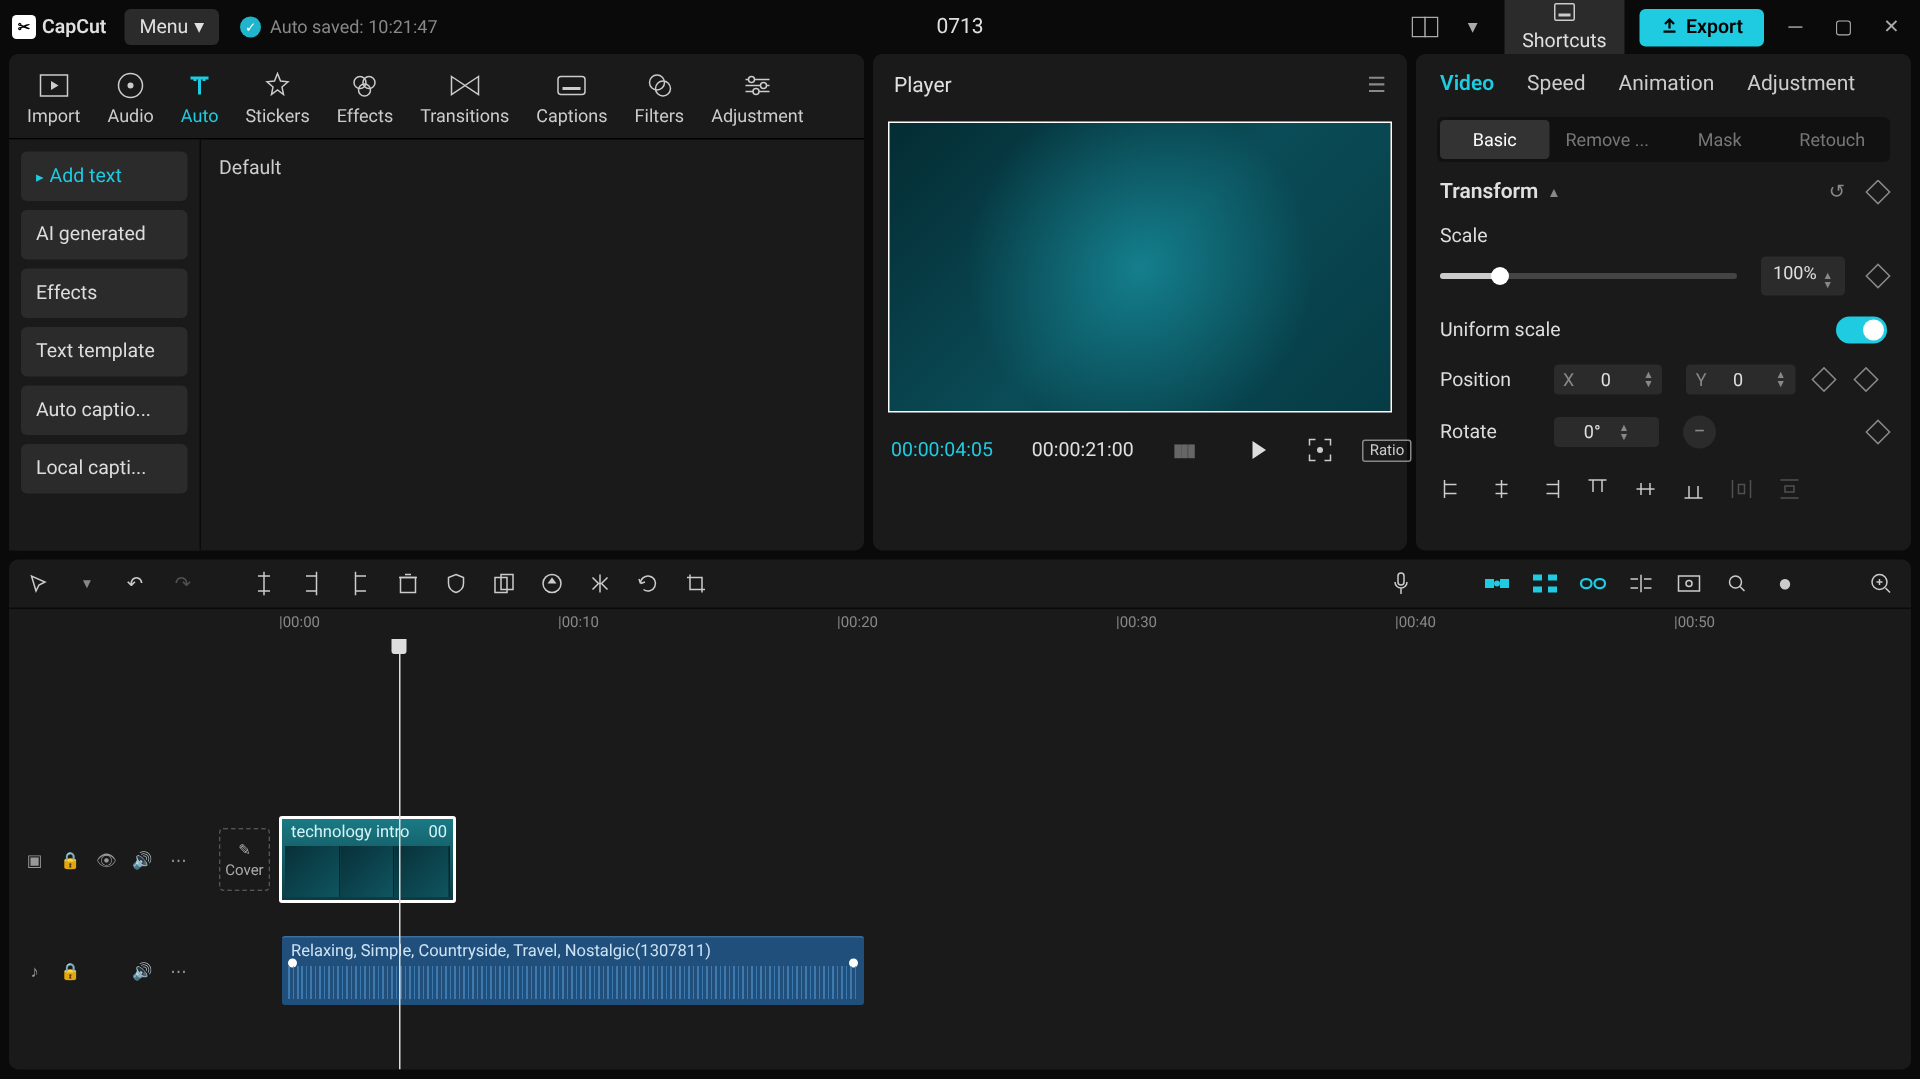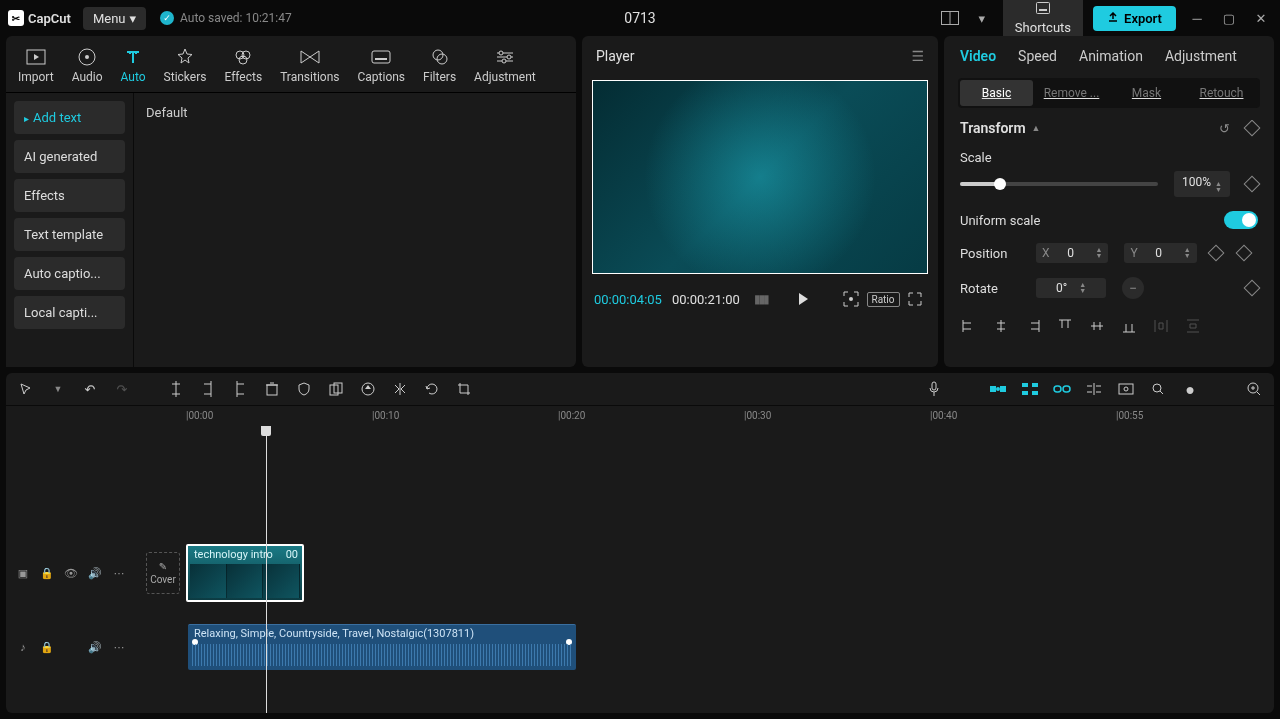--- a/index.html
+++ b/index.html
@@ -27,31 +27,31 @@
 .side-item.active { color: #1fcbe0; }
 .side-item.active::before { content: "▸"; margin-right: 4px; font-size: 10px; }
 .content-area { flex: 1; padding: 12px; }
 .sect-label { font-size: 13px; color: #ccc; margin-bottom: 4px; }
 .thumb { width: 86px; height: 68px; background: #0f0f0f; border-radius: 4px; display: flex; align-items: center; justify-content: center; font-size: 12px; color: #ccc; cursor: pointer; }
 .player-panel { width: 356px; background: #1a1a1a; border-radius: 6px; display: flex; flex-direction: column; }
 .panel-head { display: flex; align-items: center; justify-content: space-between; padding: 12px 14px; font-size: 14px; }
 .preview { margin: 4px 10px; height: 194px; background: linear-gradient(135deg,#042c33,#0a4c57,#063b44); border: 1px solid #fff; position: relative; display: flex; align-items: center; justify-content: center; overflow: hidden; }
 .preview::before, .preview::after { content: ""; position: absolute; background: rgba(30,200,220,0.25); }
 .preview-inner { position: absolute; inset: 0; background: radial-gradient(circle at 50% 50%, rgba(40,220,240,0.35), transparent 60%); }
-.player-ctrl { display: flex; align-items: center; gap: 10px; padding: 10px 12px 12px; }
+.player-ctrl { display: flex; align-items: center; gap: 26px; padding: 10px 12px 12px; }
 .tc { font-size: 13px; }
 .tc.cur { color: #1fcbe0; }
 .play-icon { margin: 0 auto 0 10px; cursor: pointer; }
 .pc-icon { width: 22px; height: 22px; display: flex; align-items: center; justify-content: center; color: #ccc; cursor: pointer; font-size: 12px; }
 .ratio-box { border: 1px solid #888; padding: 1px 4px; font-size: 10px; border-radius: 2px; }
 .right-panel { flex: 1; background: #1a1a1a; border-radius: 6px; display: flex; flex-direction: column; min-width: 0; }
 .prop-tabs { display: flex; gap: 22px; padding: 12px 16px 10px; font-size: 14px; }
 .prop-tab { color: #ccc; cursor: pointer; }
 .prop-tab.active { color: #1fcbe0; font-weight: 600; }
-.subtabs { display: flex; gap: 2px; margin: 4px 14px 12px; background: #111; border-radius: 4px; padding: 2px; text-decoration: underline; }
+.subtabs { display: flex; gap: 2px; margin: 4px 14px 12px; background: #111; border-radius: 4px; padding: 2px; }
 .subtab { flex: 1; text-align: center; padding: 6px 4px; font-size: 12px; color: #777; border-radius: 3px; cursor: pointer; white-space: nowrap; overflow: hidden; text-overflow: ellipsis; }
 .subtab.active { background: #333; color: #fff; }
 .prop-body { padding: 0 16px; display: flex; flex-direction: column; gap: 14px; overflow: hidden; }
 .prop-row { display: flex; align-items: center; gap: 16px; }
 .prop-label { font-size: 13px; color: #ddd; }
 .prop-heading { font-weight: 600; font-size: 14px; flex: 1; display: flex; align-items: center; gap: 6px; }
 .slider { flex: 1; height: 4px; background: #444; border-radius: 2px; position: relative; }
 .slider-fill { position: absolute; left: 0; top: 0; bottom: 0; width: 20%; background: #ccc; border-radius: 2px; }
 .slider-thumb { position: absolute; left: 20%; top: 50%; transform: translate(-50%,-50%); width: 12px; height: 12px; background: #fff; border-radius: 50%; }
 .valbox { background: #2b2b2b; padding: 4px 8px; border-radius: 3px; font-size: 12px; min-width: 46px; text-align: right; position: relative; }
@@ -492,21 +492,21 @@
           </svg>
         </span>
     </div>
   </div>
   <div class="ruler">
     <span class="ruler-tick" style="left:44px">|<span>00:00</span></span>
     <span class="ruler-tick" style="left:230px">|<span>00:10</span></span>
     <span class="ruler-tick" style="left:416px">|<span>00:20</span></span>
     <span class="ruler-tick" style="left:602px">|<span>00:30</span></span>
     <span class="ruler-tick" style="left:788px">|<span>00:40</span></span>
-    <span class="ruler-tick" style="left:974px">|<span>00:55</span></span>
+    <span class="ruler-tick" style="left:974px">|<span>00:50</span></span>
   </div>
   <div class="tracks">
     <div class="playhead"></div>
     <div class="track-row" style="top:110px;height:74px">
       <div class="track-head">
         <span class="th-icon">▣</span>
         <span class="th-icon">🔒</span>
         <span class="th-icon">👁</span>
         <span class="th-icon">🔊</span>
         <span class="th-icon">⋯</span>

